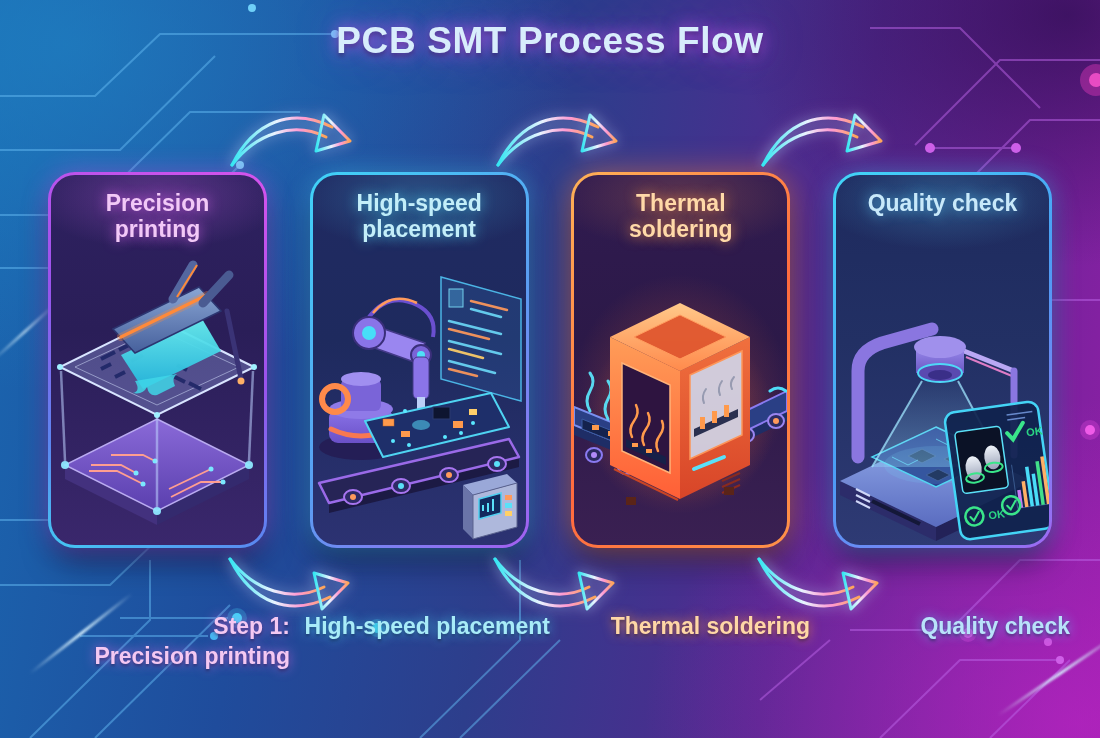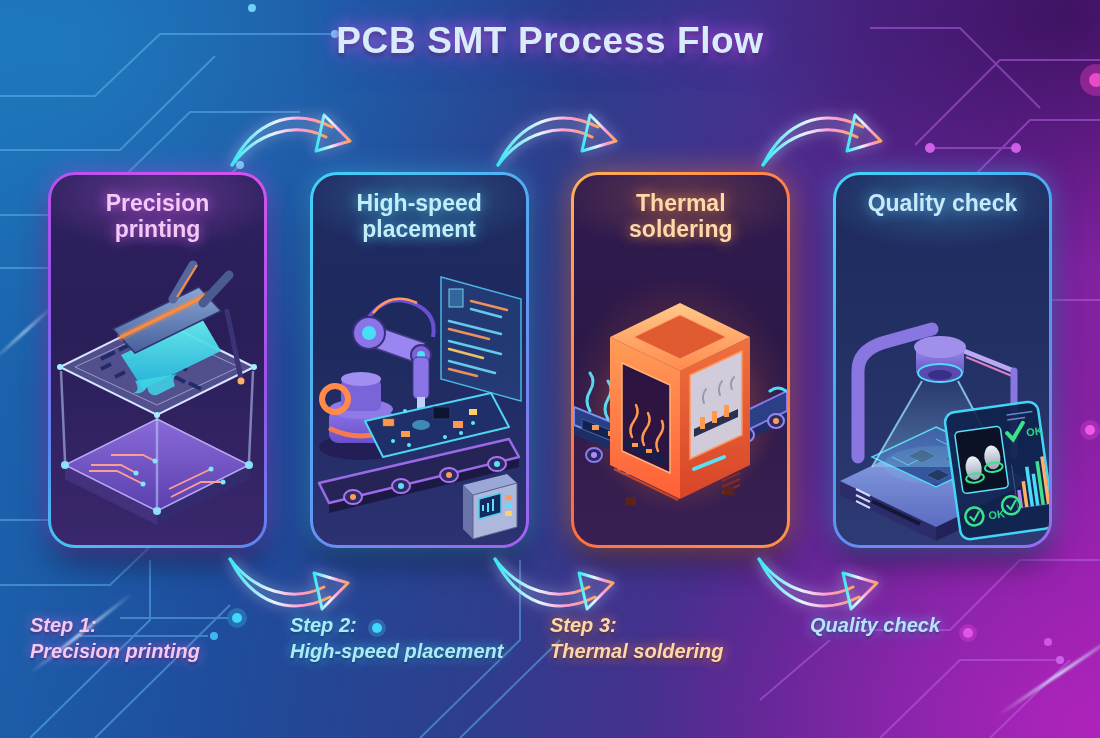--- a/index.html
+++ b/index.html
@@ -64,21 +64,21 @@
   .card4 .card-title{color:#c8e9fa;text-shadow:0 0 13px rgba(95,205,250,.75);}
 
   .illus{position:absolute;left:0;top:84px;width:100%;height:286px;}
 
   .arrow{position:absolute;width:132px;height:72px;
     filter:drop-shadow(0 0 6px rgba(120,220,255,.45)) drop-shadow(0 0 8px rgba(255,140,200,.35));}
   .a1{left:226px;top:103px;} .a2{left:492px;top:103px;} .a3{left:757px;top:103px;}
   .b1{left:224px;top:549px;} .b2{left:489px;top:549px;} .b3{left:753px;top:549px;}
 
   .steps-row{position:absolute;left:30px;right:30px;top:612px;display:flex;}
-  .step-label{flex:1;text-align:left;font-weight:800;font-size:20px;line-height:1.3;font-style:italic;}
+  .step-label{flex:1;text-align:right;font-weight:800;font-size:23px;line-height:1.3;}
   .step-label span{display:block;}
   .s1c{color:#f4c8f2;text-shadow:0 0 12px rgba(230,110,240,.75),0 2px 3px rgba(10,10,40,.5);}
   .s2c{color:#a8ecf8;text-shadow:0 0 12px rgba(80,215,250,.75),0 2px 3px rgba(10,10,40,.5);}
   .s3c{color:#ffd7a6;text-shadow:0 0 12px rgba(255,150,70,.8),0 2px 3px rgba(10,10,40,.5);}
   .s4c{color:#b9e2fa;text-shadow:0 0 12px rgba(100,190,250,.8),0 2px 3px rgba(10,10,40,.5);}
 
   .svgtext{font-family:"Liberation Sans",sans-serif;font-weight:bold;}
 </style>
 </head>
 <body>
@@ -541,25 +541,23 @@
     <path d="M6,10 C30,42 68,54 100,38" fill="none" stroke="url(#arrowGrad)" stroke-width="3" stroke-linecap="round"></path>
     <path d="M98,60 L124,34 L90,24 Z" fill="none" stroke="url(#arrowGrad)" stroke-width="3" stroke-linejoin="round"></path>
   </svg>
 
   <div class="steps-row">
     <div class="step-label s1c">
       <span>Step 1:</span>
       <span>Precision printing</span>
     </div>
     <div class="step-label s2c">
-      <span>Step 2:</span>
       <span>High-speed placement</span>
     </div>
     <div class="step-label s3c">
-      <span>Step 3:</span>
       <span>Thermal soldering</span>
     </div>
     <div class="step-label s4c">
       <span>Quality check</span>
     </div>
   </div>
 
 </div>
 
 </body></html>

